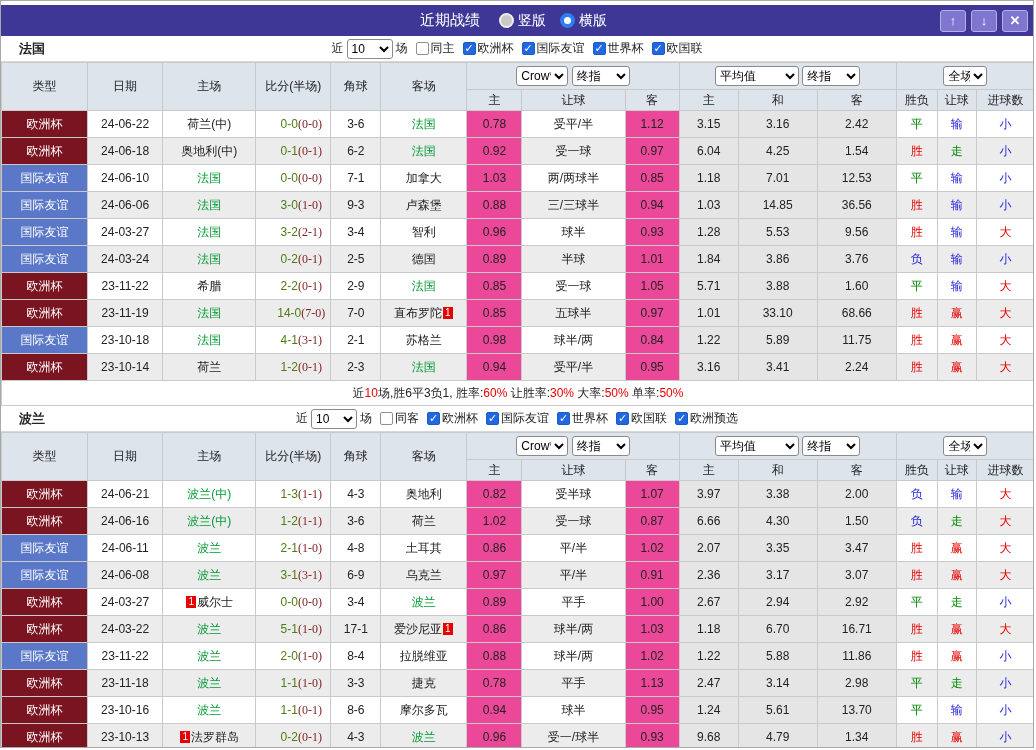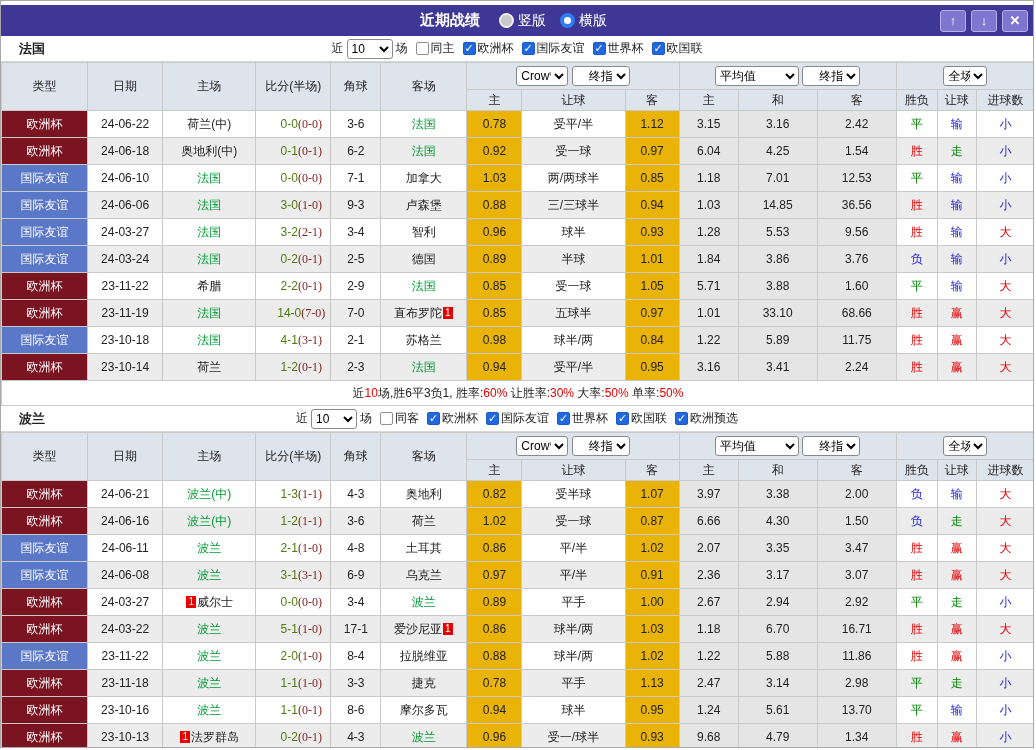--- a/index.html
+++ b/index.html
@@ -4,49 +4,49 @@
 <style>
   html,body{margin:0;padding:0;background:#fff;}
   .window{
     width:1034px;height:748px;border:1px solid #a9a9a9;background:#fff;
     font-family:"Liberation Sans","DejaVu Sans",sans-serif;font-size:12px;color:#222;
     box-sizing:border-box;padding-top:4px;position:relative;overflow:hidden;
   }
   
   .titlebar{height:31px;background:#3e3795;display:flex;align-items:center;position:relative;color:#fff;}
   .title-center{position:absolute;left:0;right:0;text-align:center;}
-  .title{font-weight:bold;font-size:15px;margin-right:12px;vertical-align:middle;}
+  .title{font-weight:normal;font-size:15px;margin-right:12px;vertical-align:middle;}
   .radio-label{margin:0 7px;font-size:14px;display:inline-flex;align-items:center;gap:4px;cursor:pointer;vertical-align:middle;}
   .radio{width:11px;height:11px;border-radius:50%;background:#c9c9c9;border:2px solid #eeeeee;display:inline-block;box-sizing:content-box;}
   .radio.sel{width:7px;height:7px;background:#fff;border:4px solid #2f7df6;}
   .win-buttons{margin-left:auto;display:flex;gap:5px;padding-right:5px;position:relative;z-index:2;}
   .wbtn{width:26px;height:22px;background:#7f77cf;border:1px solid #b7b0e8;border-radius:3px;color:#fff;
         font-size:13px;font-weight:bold;cursor:pointer;line-height:19px;padding:0;}
   
   .section-bar{height:25px;display:flex;align-items:center;position:relative;border-bottom:1px solid #d8d8d8;background:#fff;}
   .team{font-weight:bold;padding-left:18px;position:relative;z-index:2;font-size:13px;}
   .filter{position:absolute;left:0;right:0;display:flex;justify-content:center;align-items:center;gap:3px;}
   select{font-size:12px;height:20px;border:1px solid #8a8a8a;border-radius:3px;background:#fff;}
   .sel-count{width:46px;}
   .sel-crow{width:52px;}
-  .sel-final{width:58px;text-align:right;}
+  .sel-final{width:58px;}
   .sel-avg{width:84px;}
   .sel-full{width:44px;}
   .cb-label{display:inline-flex;align-items:center;margin-left:5px;cursor:pointer;}
   .cb{width:13px;height:13px;border:1px solid #919191;background:#fff;display:inline-flex;align-items:center;
       justify-content:center;font-size:11px;line-height:13px;color:#fff;margin-right:2px;border-radius:2px;box-sizing:border-box;}
   .cb.on{background:#2168e0;border-color:#1c5ac6;}
   
   table.grid{border-collapse:collapse;width:1034px;table-layout:fixed;}
   .grid th,.grid td{border:1px solid #c9c9c9;text-align:center;overflow:hidden;white-space:nowrap;padding:0;}
   .hdrA th{height:26px;background:#dee4ec;font-weight:normal;}
   .hdrB th{height:20px;background:#dee4ec;font-weight:normal;}
   .row td{height:26px;background:#fff;}
   .row.alt td{background:#ececec;}
-  .grid td.cream{background:#eab308;}
+  .grid td.cream{background:#ec4899;}
   .grid td.lblue{background:#e5e5e5;}
   .grid td.t-euro{background:#7a1420;color:#fff;}
   .grid td.t-friendly{background:#5b77c7;color:#fff;}
   .team-self{color:#009933;}
   .score{color:#4d7c0f;margin-left:16px;}
   .half{color:#7f1d1d;font-family:Liberation Serif, serif;}
   .redcard{display:inline-block;background:#e60000;color:#fff;font-size:10px;line-height:12px;padding:0 2px;margin:0 1px;vertical-align:1px;}
   .c-r{color:#e60000;}
   .c-g{color:#008800;}
   .c-b{color:#2323dd;}

